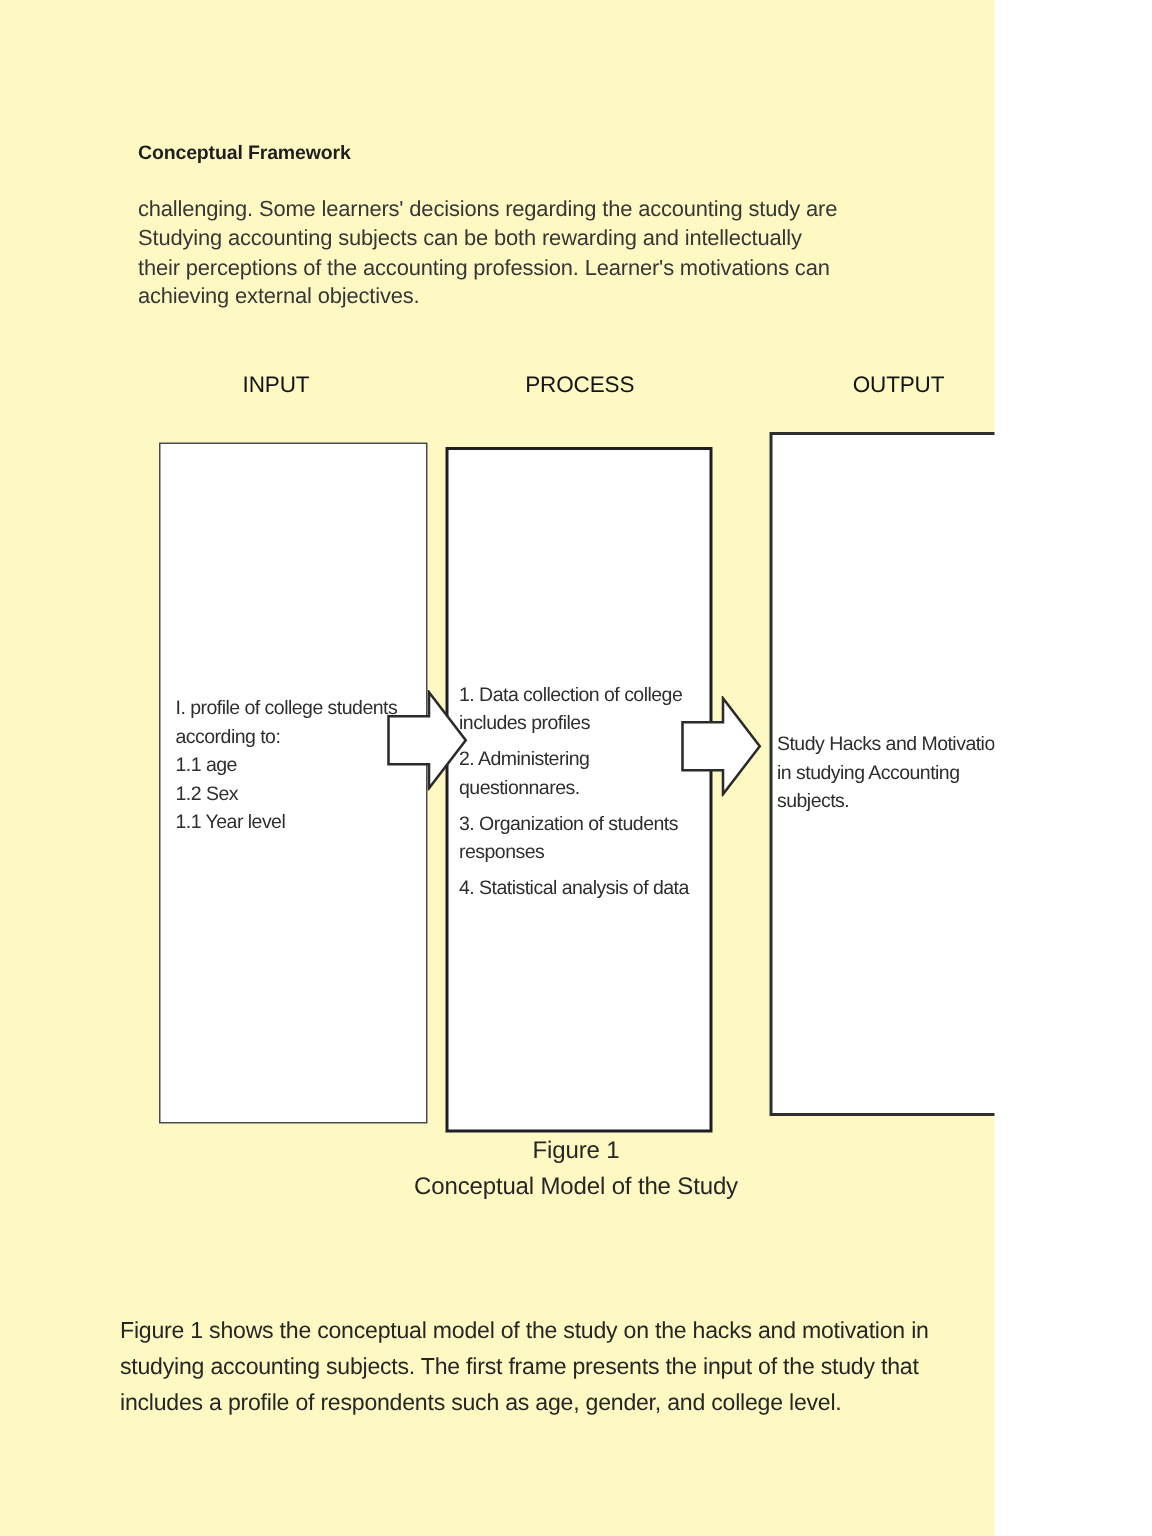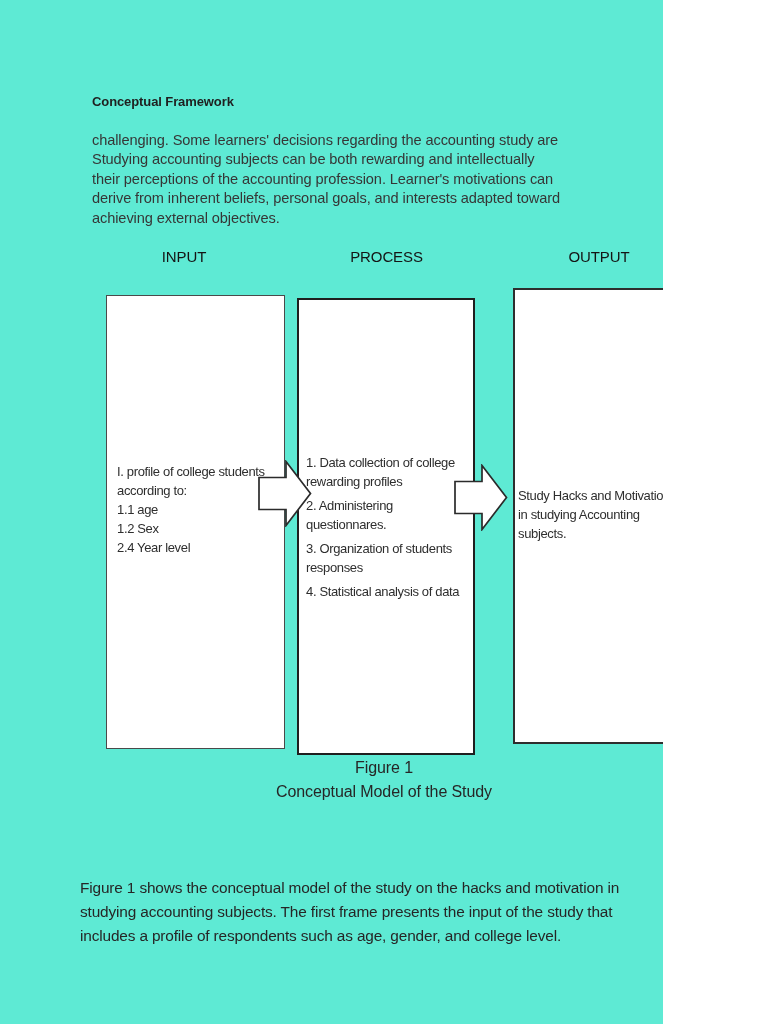--- a/index.html
+++ b/index.html
@@ -4,21 +4,21 @@
 <style>
   html, body {
     margin: 0;
     padding: 0;
     background: #ffffff;
   }
   .doc-page {
     position: relative;
     width: 663px;
     height: 1024px;
-    background: #5eead4;
+    background: #fef9c3;
     font-family: "Liberation Sans", "DejaVu Sans", sans-serif;
     color: #333333;
     overflow: hidden;
   }
   .doc-heading {
     position: absolute;
     left: 92px;
     top: 94px;
     font-size: 13px;
     font-weight: bold;
@@ -125,43 +125,42 @@
 <body>
 
 <div class="doc-page">
 
   <div class="doc-heading">Conceptual Framework</div>
 
   <div class="intro-para">
     <div class="line">challenging. Some learners' decisions regarding the accounting study are</div>
     <div class="line">Studying accounting subjects can be both rewarding and intellectually</div>
     <div class="line">their perceptions of the accounting profession. Learner's motivations can</div>
-    <div class="line">derive from inherent beliefs, personal goals, and interests adapted toward</div>
     <div class="line">achieving external objectives.</div>
   </div>
 
   <div class="col-header input">INPUT</div>
   <div class="col-header process">PROCESS</div>
   <div class="col-header output">OUTPUT</div>
 
   <div class="frame-box box-input">
     <div class="text-block">
       <div class="line">I. profile of college students</div>
       <div class="line">according to:</div>
       <div class="line">1.1 age</div>
       <div class="line">1.2 Sex</div>
-      <div class="line">2.4 Year level</div>
+      <div class="line">1.1 Year level</div>
     </div>
   </div>
 
   <div class="frame-box box-process">
     <div class="text-block">
       <div class="item">
         <div class="line">1. Data collection of college</div>
-        <div class="line">rewarding profiles</div>
+        <div class="line">includes profiles</div>
       </div>
       <div class="item">
         <div class="line">2. Administering</div>
         <div class="line">questionnares.</div>
       </div>
       <div class="item">
         <div class="line">3. Organization of students</div>
         <div class="line">responses</div>
       </div>
       <div class="item">

